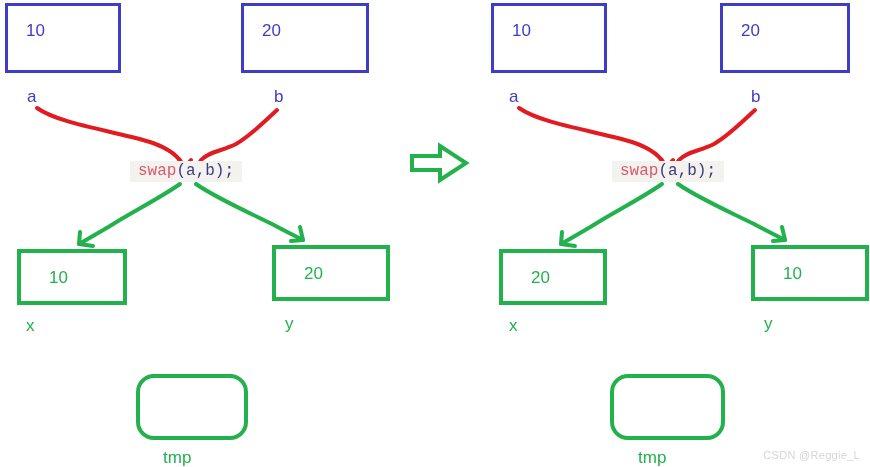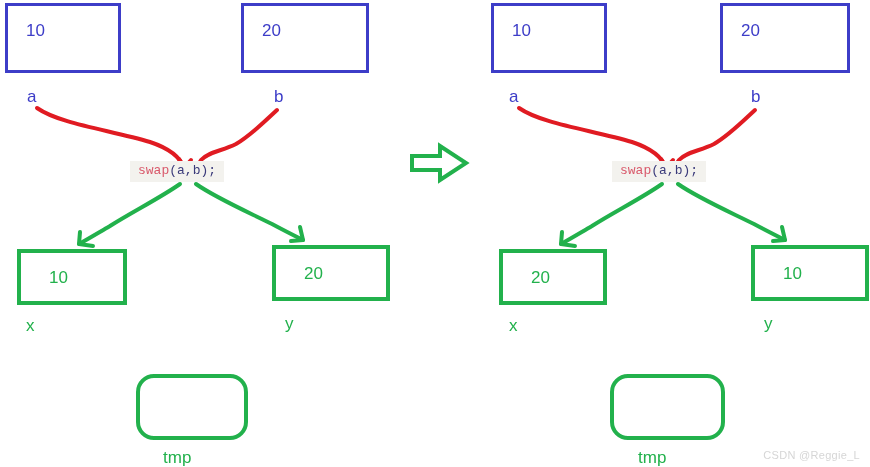--- a/index.html
+++ b/index.html
@@ -48,21 +48,21 @@
     background:#ffffff;
     box-sizing:border-box;
   }
 
   
   .code-chip{
     position:absolute;
     background:#f3f2ee;
     padding:3px 8px 4px 8px;
     font-family:"Liberation Mono","DejaVu Sans Mono",monospace;
-    font-size:13px;line-height:14px;
+    font-size:16px;line-height:14px;
     white-space:nowrap;
   }
   .code-chip .fn{color:#d9596b;}
   .code-chip .pun{color:#3a3a7a;}
   .code-chip .arg{color:#3a3a7a;}
 
   
   .arrows{position:absolute;left:0;top:0;width:435px;height:467px;overflow:visible;}
   .big-arrow{position:absolute;left:406px;top:138px;width:80px;height:50px;}
 

